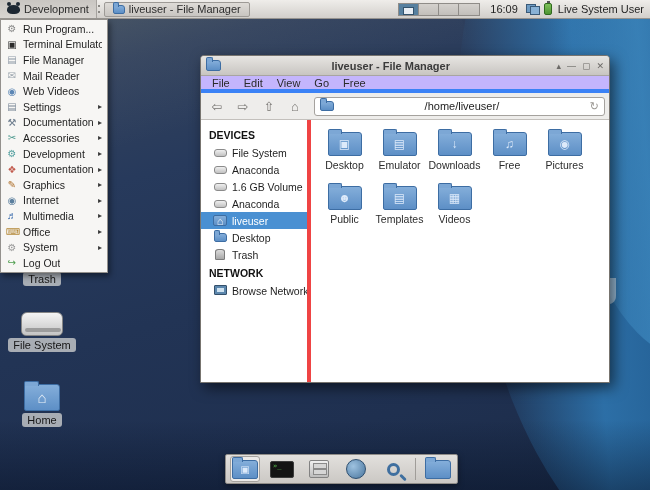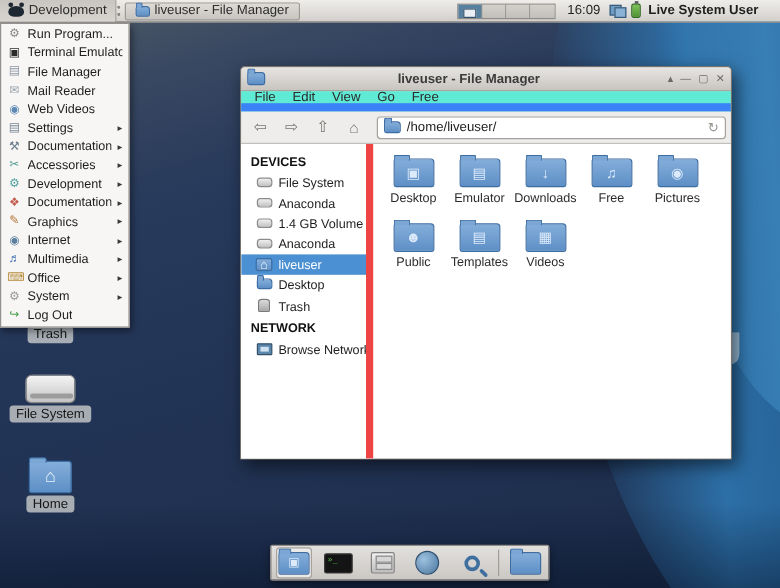--- a/index.html
+++ b/index.html
@@ -52,21 +52,21 @@
   .pager .ws.active::after { content:""; position:absolute; left:4px; top:3px; width:9px; height:6px;
     background:#e8eef4; border:1px solid #33536d; }
   .clock { margin-right:8px; color:#1f1f1f; }
   .tray-net { width:14px; height:11px; position:relative; margin-right:4px; }
   .tray-net::before, .tray-net::after { content:""; position:absolute; width:8px; height:7px;
     background:#6e9cc4; border:1px solid #3a5a78; }
   .tray-net::before { left:0; top:0; } .tray-net::after { right:0; bottom:0; background:#89b2d6; }
   .tray-batt { width:8px; height:12px; background:linear-gradient(#7fc25a,#4e9432); border:1px solid #2f6a1e;
     border-radius:2px; position:relative; margin-right:6px; }
   .tray-batt::before { content:""; position:absolute; left:2px; top:-3px; width:3px; height:2px; background:#555; }
-  .user-label { margin-right:18px; color:#1f1f1f;font-weight:bold; }
+  .user-label { margin-right:6px; color:#1f1f1f; }
 
   
   .app-menu { position:absolute; left:0; top:19px; width:108px; background:#f7f6f4;
     border:1px solid #94918d; box-shadow:2px 3px 6px rgba(0,0,0,.45); z-index:30; padding:1px 0; }
   .menu-item { display:flex; align-items:center; gap:5px; height:15.6px; padding:0 5px; font-size:10.5px; color:#1d1d1d; }
   .menu-item .mi-icon { width:12px; text-align:center; font-size:10px; flex:none; }
   .menu-item .mi-label { white-space:nowrap; overflow:hidden; }
   .menu-item .arrow { margin-left:auto; font-size:8px; color:#3a3a3a; }
 
   
@@ -89,34 +89,34 @@
   
   .window { position:absolute; left:200px; top:55px; width:410px; height:328px; z-index:20;
     background:#d6d3cf; border:1px solid #77746f; border-radius:4px 4px 0 0;
     box-shadow:4px 5px 14px rgba(0,0,0,.55); display:flex; flex-direction:column; }
   .titlebar { height:20px; background:linear-gradient(#e7e5e2,#c8c5c1); border-bottom:1px solid #a8a5a1;
     display:flex; align-items:center; padding:0 5px; border-radius:3px 3px 0 0; }
   .tb-folder { width:15px; height:11px; margin-right:4px; }
   .tb-title { flex:1; text-align:center; font-size:11px; font-weight:bold; color:#3b3b3b;
     white-space:nowrap; overflow:hidden; }
   .tb-btns { display:flex; gap:6px; font-size:9px; color:#6c6a67; }
-  .menubar { height:17px; background:#5eead4; border-bottom:7px solid #3b82f6;
+  .menubar { height:17px; background:#c4b5fd; border-bottom:4px solid #3b82f6;
     display:flex; align-items:center; padding:0 4px; font-size:11px; color:#2b2b2b; }
   .menubar span { padding:0 7px; }
   .toolbar { height:27px; background:#eeedeb; border-bottom:1px solid #c3c0bc;
     display:flex; align-items:center; padding:0 4px; gap:2px; }
   .tool-btn { width:24px; height:21px; display:flex; align-items:center; justify-content:center;
     font-size:13px; color:#777572; border-radius:3px; }
   .pathbar { flex:1; height:19px; margin-left:5px; background:#ffffff; border:1px solid #a5a29e;
-    border-radius:3px; display:flex; align-items:center; padding:0 5px; gap:5px; }
+    border-radius:3px; display:flex; align-items:center; padding:0 5px; gap:5px;text-align:center; }
   .pb-folder { width:14px; height:10px; }
   .pb-text { flex:1; font-size:11px; color:#1c1c1c; white-space:nowrap; overflow:hidden; }
   .pb-reload { font-size:11px; color:#9a9792; }
   .win-body { flex:1; display:flex; min-height:0; background:#ffffff; }
-  .sidepane { width:110px; border-right:6px solid #ef4444; background:#ffffff; padding-top:6px;
+  .sidepane { width:110px; border-right:4px solid #ef4444; background:#ffffff; padding-top:6px;
     font-size:10.5px; color:#1e1e1e; overflow:hidden; }
   .side-header { font-weight:bold; padding:3px 8px 3px 8px; color:#111; }
   .side-item { display:flex; align-items:center; gap:5px; padding:2.5px 4px 2.5px 12px; white-space:nowrap; }
   .side-item.selected { background:#4a90d2; color:#ffffff; }
   .si-icon { flex:none; width:14px; text-align:center; }
   .icon-drive-sm { display:inline-block; width:13px; height:8px; background:linear-gradient(#efefef,#c2c2c2);
     border:1px solid #8b8b8b; border-radius:3px; }
   .icon-home-sm { font-size:11px; color:#e9f0f7; width:14px; height:11px; display:inline-flex;
     align-items:center; justify-content:center; background:linear-gradient(#84aeda,#5d8fc6);
     border:1px solid #3d6da3; border-radius:2px; }
@@ -222,21 +222,21 @@
       <div class="side-item">
         <span class="si-icon"><span class="icon-drive-sm"></span></span>
         <span>File System</span>
       </div>
       <div class="side-item">
         <span class="si-icon"><span class="icon-drive-sm"></span></span>
         <span>Anaconda</span>
       </div>
       <div class="side-item">
         <span class="si-icon"><span class="icon-drive-sm"></span></span>
-        <span>1.4 GB Volume</span>
+        <span>1.6 GB Volume</span>
       </div>
       <div class="side-item">
         <span class="si-icon"><span class="icon-drive-sm"></span></span>
         <span>Anaconda</span>
       </div>
       <div class="side-item selected">
         <span class="si-icon"><span class="icon-home-sm">⌂</span></span>
         <span>liveuser</span>
       </div>
       <div class="side-item">

